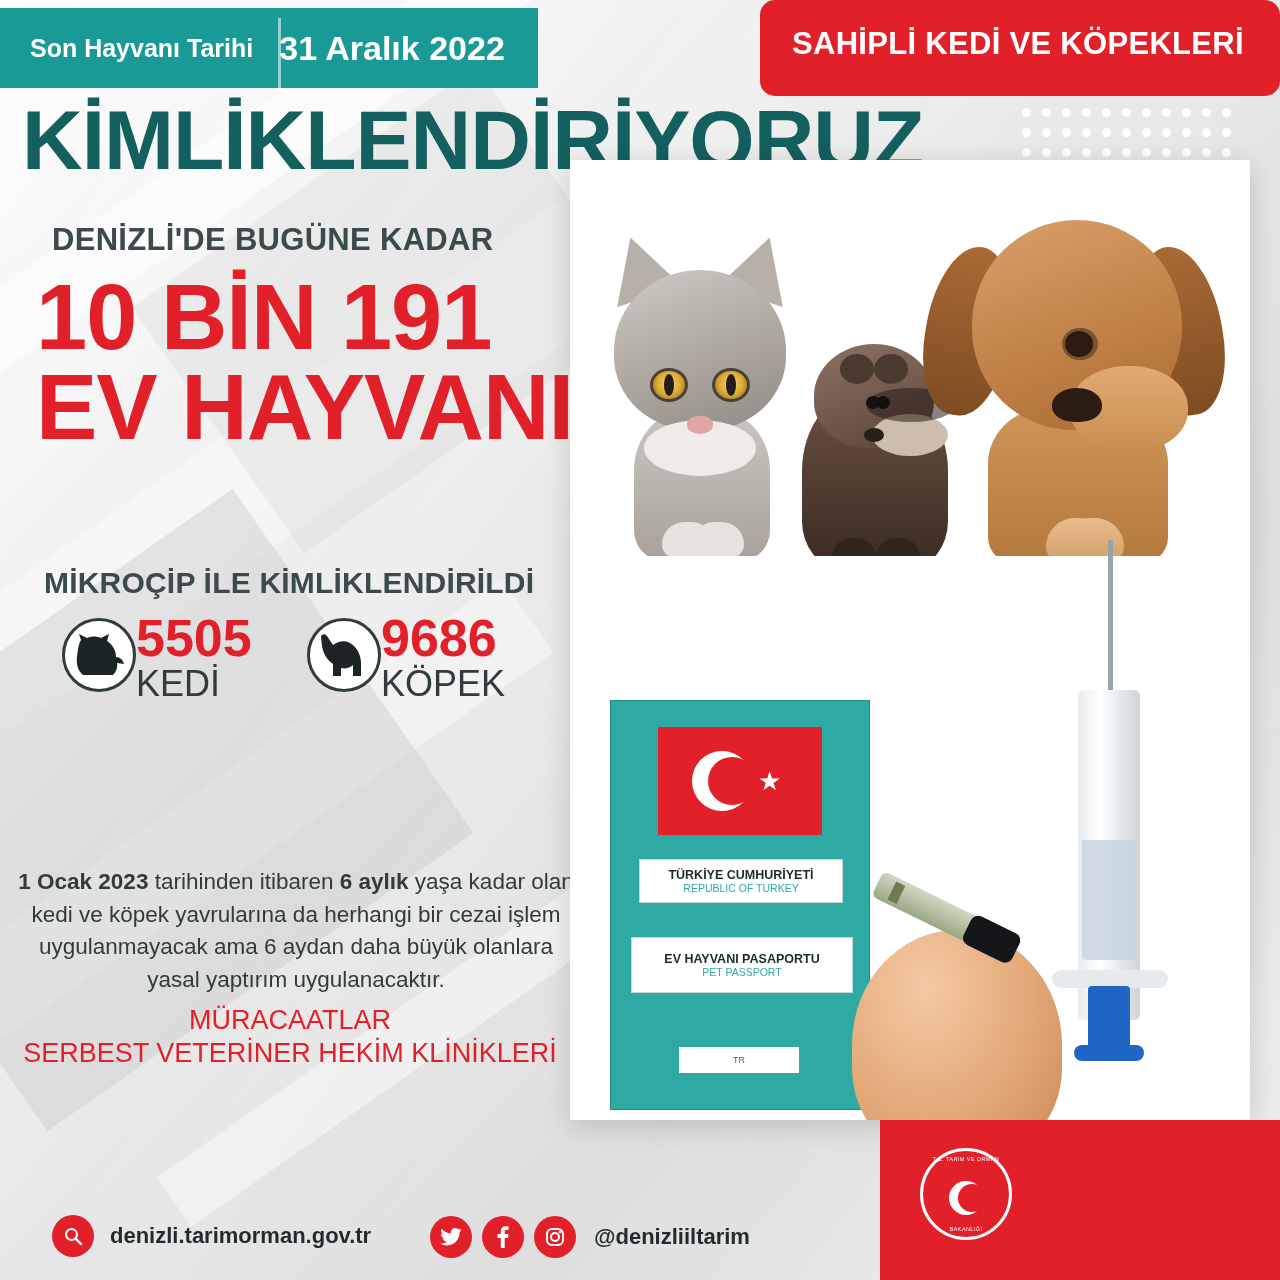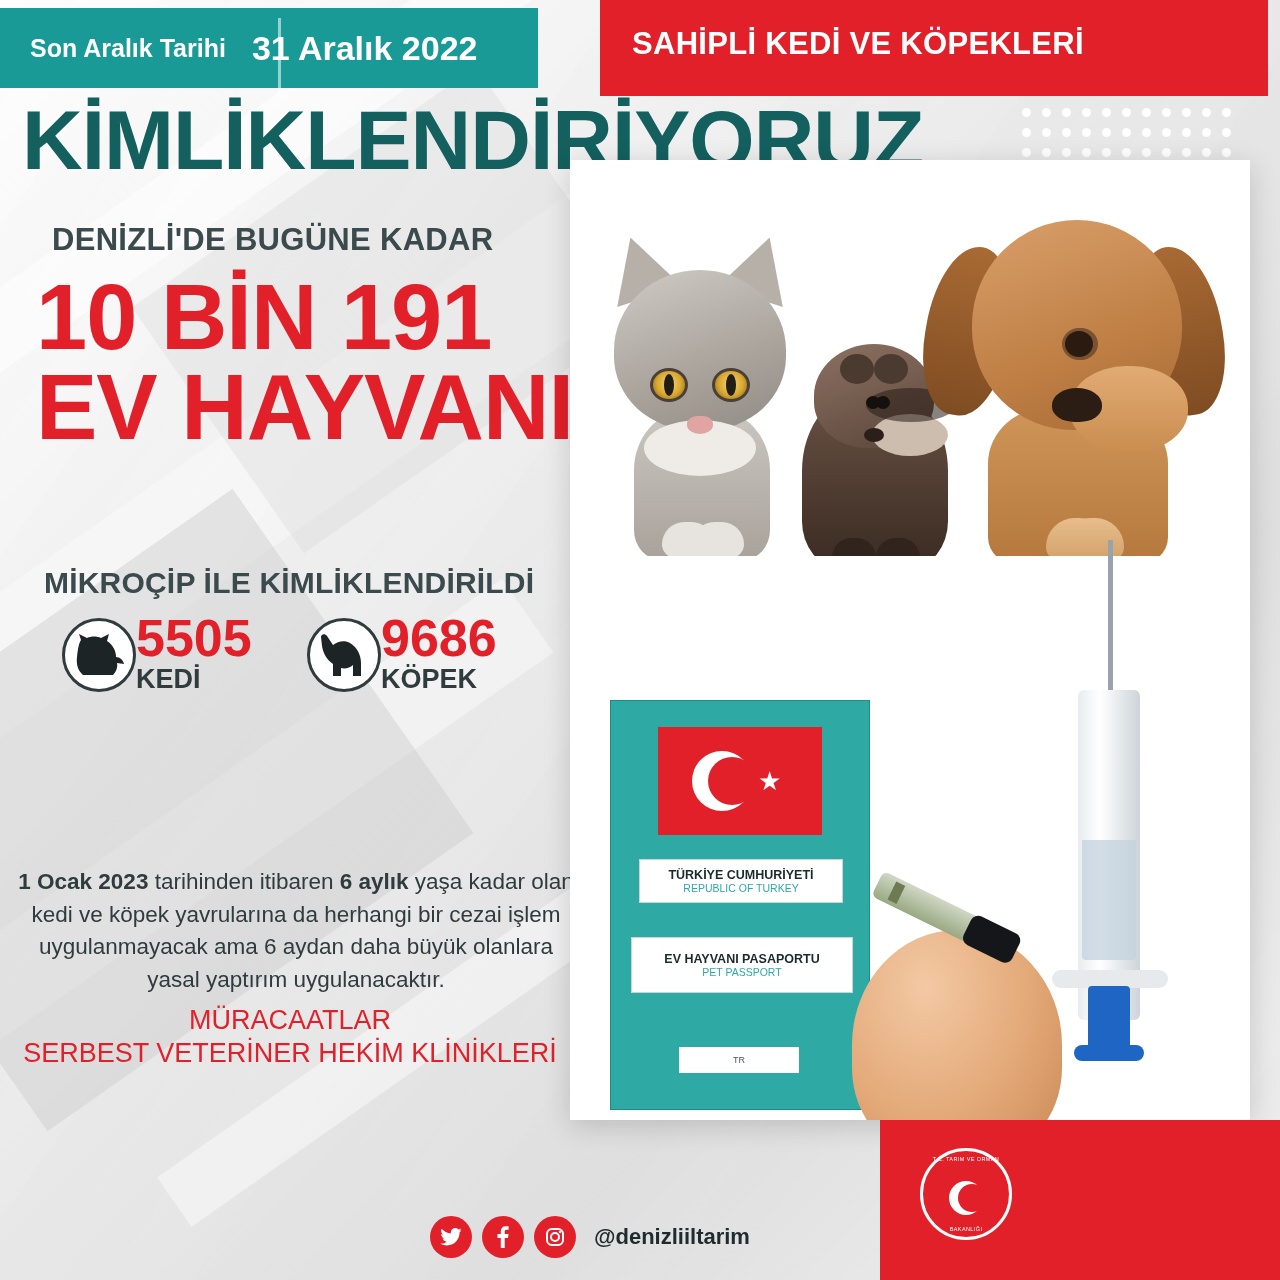--- a/index.html
+++ b/index.html
@@ -20,24 +20,25 @@
   .streak { position: absolute; background: rgba(255,255,255,0.55); transform: rotate(-35deg); pointer-events: none; }
   .s1 { left: -200px; top: 120px; width: 900px; height: 70px; }
   .s2 { left: -250px; top: 430px; width: 1000px; height: 120px; background: rgba(255,255,255,0.35); }
   .s3 { left: -200px; top: 800px; width: 800px; height: 90px; background: rgba(255,255,255,0.4); }
   .s4 { left: 120px; top: 1000px; width: 600px; height: 60px; background: rgba(248,248,248,0.6); }
   .shade1 { position: absolute; left: -120px; top: 600px; width: 520px; height: 420px; background: rgba(205,205,205,0.45); transform: rotate(-35deg); }
   .shade2 { position: absolute; left: 180px; top: 160px; width: 420px; height: 300px; background: rgba(214,214,214,0.35); transform: rotate(-35deg); }
 
   
   .red-banner {
-    position: absolute; right: 12px; top: 0;
-    width: 668px; height: 96px;
+    position: absolute; right: 0; top: 0;
+    width: 520px; height: 96px;
     background: #e2202a;
     border-bottom-left-radius: 0;
+    border-radius: 15px;
   }
   .red-banner .banner-text {
     position: absolute; left: 32px; top: 26px;
     color: #fff; font-weight: bold; font-size: 31px; letter-spacing: 0.3px;
     white-space: nowrap;
   }
   .teal-date {
     position: absolute; left: 0; top: 8px;
     height: 80px; width: 538px;
     background: #1a9a96;
@@ -92,21 +93,21 @@
   .cat-group { left: 10px; top: 0; }
   .dog-group { left: 255px; top: 0; }
   .animal-badge {
     width: 74px; height: 74px; border-radius: 50%;
     background: #fff; border: 3px solid #2f3b3d;
     display: flex; align-items: center; justify-content: center;
     margin-top: 6px;
   }
   .count-texts { }
   .count-num { font-size: 52px; font-weight: bold; color: #e2202a; line-height: 1; }
-  .count-lbl { font-size: 27px; font-weight: bold; color: #2f3b3d; line-height: 1; margin-top: 2px; }
+  .count-lbl { font-size: 36px; font-weight: normal; color: #2f3b3d; line-height: 1; margin-top: 2px; }
 
   .passport-line {
     position: absolute; left: 44px; top: 742px;
     font-size: 28px; color: #2f3b3d;
   }
 
   .paragraph {
     position: absolute; left: 16px; top: 866px; width: 560px;
     font-size: 22.5px; line-height: 1.45; color: #2f3b3d; text-align: center;
   }
@@ -297,21 +298,21 @@
   <div class="streak s2"></div>
   <div class="streak s3"></div>
   <div class="streak s4"></div>
   <div class="shade1"></div>
   <div class="shade2"></div>
 
   <div class="red-banner">
     <span class="banner-text">SAHİPLİ KEDİ VE KÖPEKLERİ</span>
   </div>
   <div class="teal-date">
-    <span class="label">Son Aralık Tarihi</span>
+    <span class="label">Son Hayvanı Tarihi</span>
     <span class="date">31 Aralık 2022</span>
     <span class="date-sep"></span>
   </div>
 
   <div class="headline">KİMLİKLENDİRİYORUZ</div>
 
   <div class="dots" id="dots">
       <i style="left: 0px; top: 0px;"></i>
       <i style="left: 20px; top: 0px;"></i>
       <i style="left: 40px; top: 0px;"></i>
@@ -532,20 +533,29 @@
         <div class="ring-text">T.C. TARIM VE ORMAN</div>
         <div class="crescent2"></div>
         <div class="crescent2-cut"></div>
         <div class="ring-text bot">BAKANLIĞI</div>
       </div>
     </div>
   </div>
 
   <div class="footer">
     <div class="divider-line"></div>
+    <div class="web-pill">
+      <div class="circle-icon">
+        <svg width="20" height="20" viewBox="0 0 20 20" aria-hidden="true">
+          <circle cx="8.5" cy="8.5" r="5.5" fill="none" stroke="#fff" stroke-width="2"></circle>
+          <line x1="12.6" y1="12.6" x2="18" y2="18" stroke="#fff" stroke-width="2.4" stroke-linecap="round"></line>
+        </svg>
+      </div>
+      <span class="web-text">denizli.tarimorman.gov.tr</span>
+    </div>
 
     <div class="social">
       <div class="soc-icon">
         <svg width="22" height="18" viewBox="0 0 24 20" aria-hidden="true">
           <path d="M24 2.4c-.9.4-1.8.7-2.8.8 1-.6 1.8-1.6 2.1-2.7-.9.6-2 1-3.1 1.2C19.4.6 18.1 0 16.7 0c-2.7 0-4.9 2.2-4.9 4.9 0 .4 0 .8.1 1.1C7.8 5.8 4.1 3.8 1.7.8c-.4.8-.7 1.6-.7 2.5 0 1.7.9 3.2 2.2 4.1-.8 0-1.6-.2-2.2-.6v.1c0 2.4 1.7 4.4 3.9 4.8-.4.1-.8.2-1.3.2-.3 0-.6 0-.9-.1.6 2 2.4 3.4 4.6 3.4-1.7 1.3-3.8 2.1-6.1 2.1-.4 0-.8 0-1.2-.1 2.2 1.4 4.8 2.2 7.5 2.2 9.1 0 14-7.5 14-14v-.6c1-.7 1.8-1.6 2.5-2.6z" fill="#fff"></path>
         </svg>
       </div>
       <div class="soc-icon">
         <svg width="12" height="22" viewBox="0 0 12 22" aria-hidden="true">
           <path d="M7.7 22V12h3.3l.5-3.9H7.7V5.7c0-1.1.3-1.9 1.9-1.9H11.6V.3C11.3.3 10.1.2 8.7.2 5.8.2 3.8 2 3.8 5.3v2.8H.5V12h3.3v10z" fill="#fff"></path>

